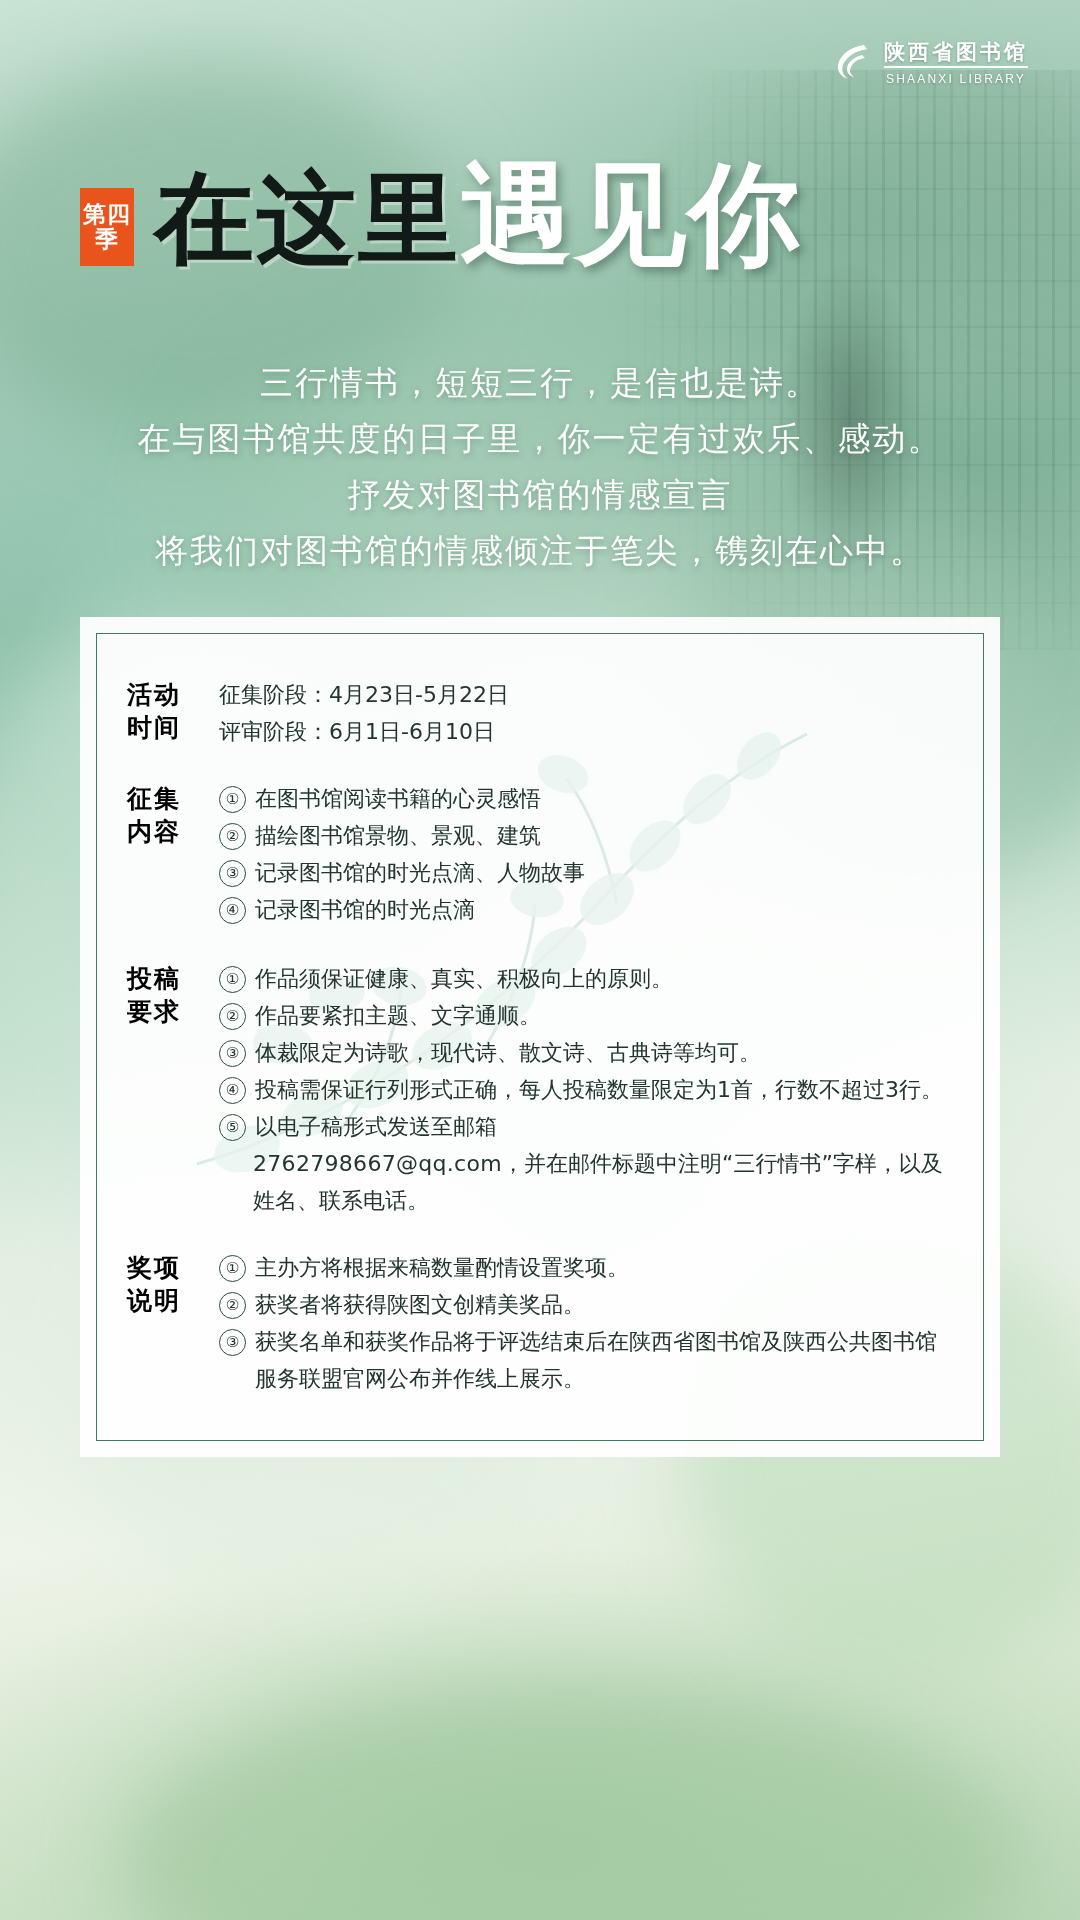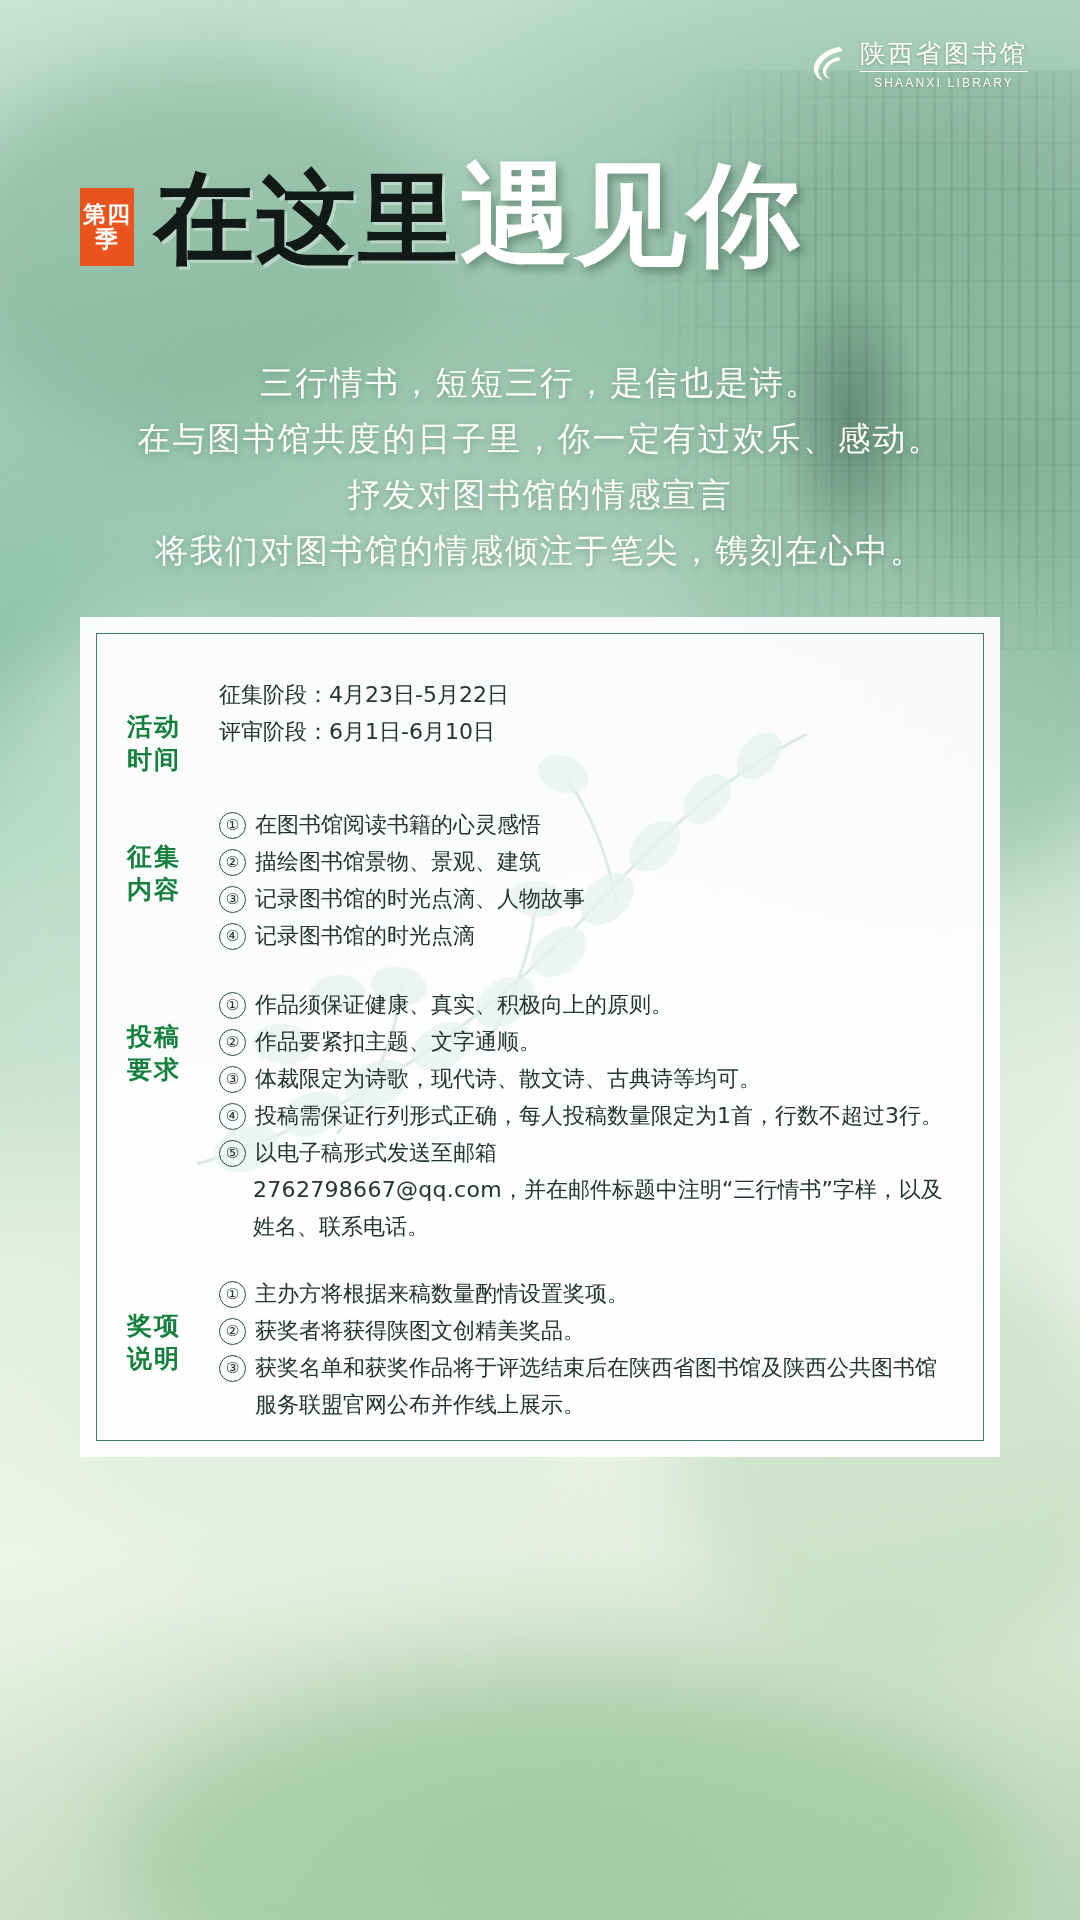--- a/index.html
+++ b/index.html
@@ -82,24 +82,24 @@
     gap: 10px;
     color: #ffffff;
   }
   .logo-mark {
     width: 40px;
     height: 44px;
     flex: 0 0 auto;
   }
   .logo-text { line-height: 1.1; }
   .logo-cn {
-    font-size: 25px;
+    font-size: 21px;
     letter-spacing: 3px;
     font-family: "DejaVu Serif", serif;
-    font-weight: normal;
+    font-weight: bold;
     text-shadow: 0 1px 3px rgba(0,0,0,0.25);
   }
   .logo-en {
     font-size: 12px;
     letter-spacing: 2.2px;
     text-align: center;
     margin-top: 5px;
     text-shadow: 0 1px 3px rgba(0,0,0,0.25);
   }
   .logo-rule {
@@ -201,28 +201,27 @@
   }
 
   .sec {
     position: relative;
     display: flex;
     align-items: flex-start;
     margin-bottom: 26px;
   }
   .sec-label {
     flex: 0 0 92px;
-    color: #15803d;
+    color: #000000;
     font-weight: bold;
     font-size: 25px;
     line-height: 33px;
     letter-spacing: 2px;
     font-family: "DejaVu Sans", sans-serif;
     padding-top: 2px;
-    margin-top: 32px;
   }
   .sec-body {
     flex: 1 1 auto;
     color: #23352e;
     font-size: 22px;
     line-height: 37px;
     font-family: "DejaVu Sans", sans-serif;
   }
   .line-plain { white-space: nowrap; }
   .item {

